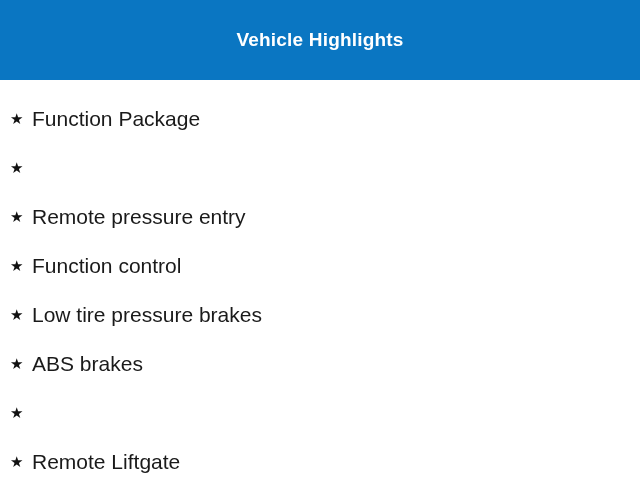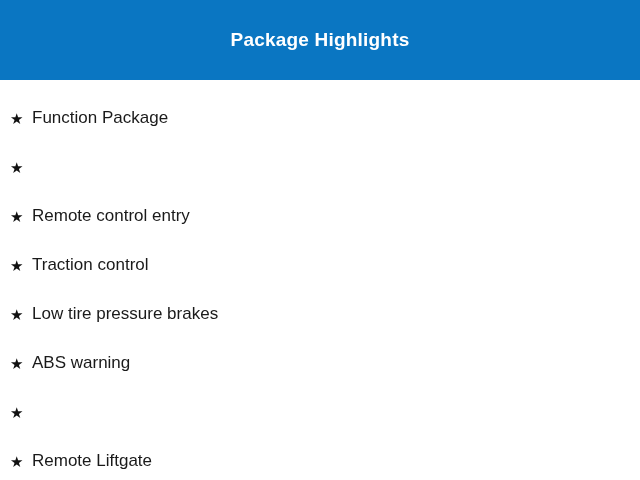--- a/index.html
+++ b/index.html
@@ -50,58 +50,58 @@
   }
   .bullet-icon {
     width: 22px;
     flex: 0 0 22px;
     font-size: 15px;
     color: #111111;
     line-height: 1;
     text-align: left;
   }
   .item-label {
-    font-size: 17px;
+    font-size: 21px;
     color: #1a1a1a;
     line-height: 1.2;
     white-space: nowrap;
   }
 </style>
 </head>
 <body>
 
 <div class="page">
 
   <div class="header">
-    <div class="header-title">Package Highlights</div>
+    <div class="header-title">Vehicle Highlights</div>
   </div>
 
   <ul class="list">
     <li class="list-item">
       <span class="bullet-icon">★</span>
       <span class="item-label">Function Package</span>
     </li>
     <li class="list-item">
       <span class="bullet-icon">★</span>
     </li>
     <li class="list-item">
       <span class="bullet-icon">★</span>
-      <span class="item-label">Remote control entry</span>
+      <span class="item-label">Remote pressure entry</span>
     </li>
     <li class="list-item">
       <span class="bullet-icon">★</span>
-      <span class="item-label">Traction control</span>
+      <span class="item-label">Function control</span>
     </li>
     <li class="list-item">
       <span class="bullet-icon">★</span>
       <span class="item-label">Low tire pressure brakes</span>
     </li>
     <li class="list-item">
       <span class="bullet-icon">★</span>
-      <span class="item-label">ABS warning</span>
+      <span class="item-label">ABS brakes</span>
     </li>
     <li class="list-item">
       <span class="bullet-icon">★</span>
     </li>
     <li class="list-item">
       <span class="bullet-icon">★</span>
       <span class="item-label">Remote Liftgate</span>
     </li>
   </ul>
 

